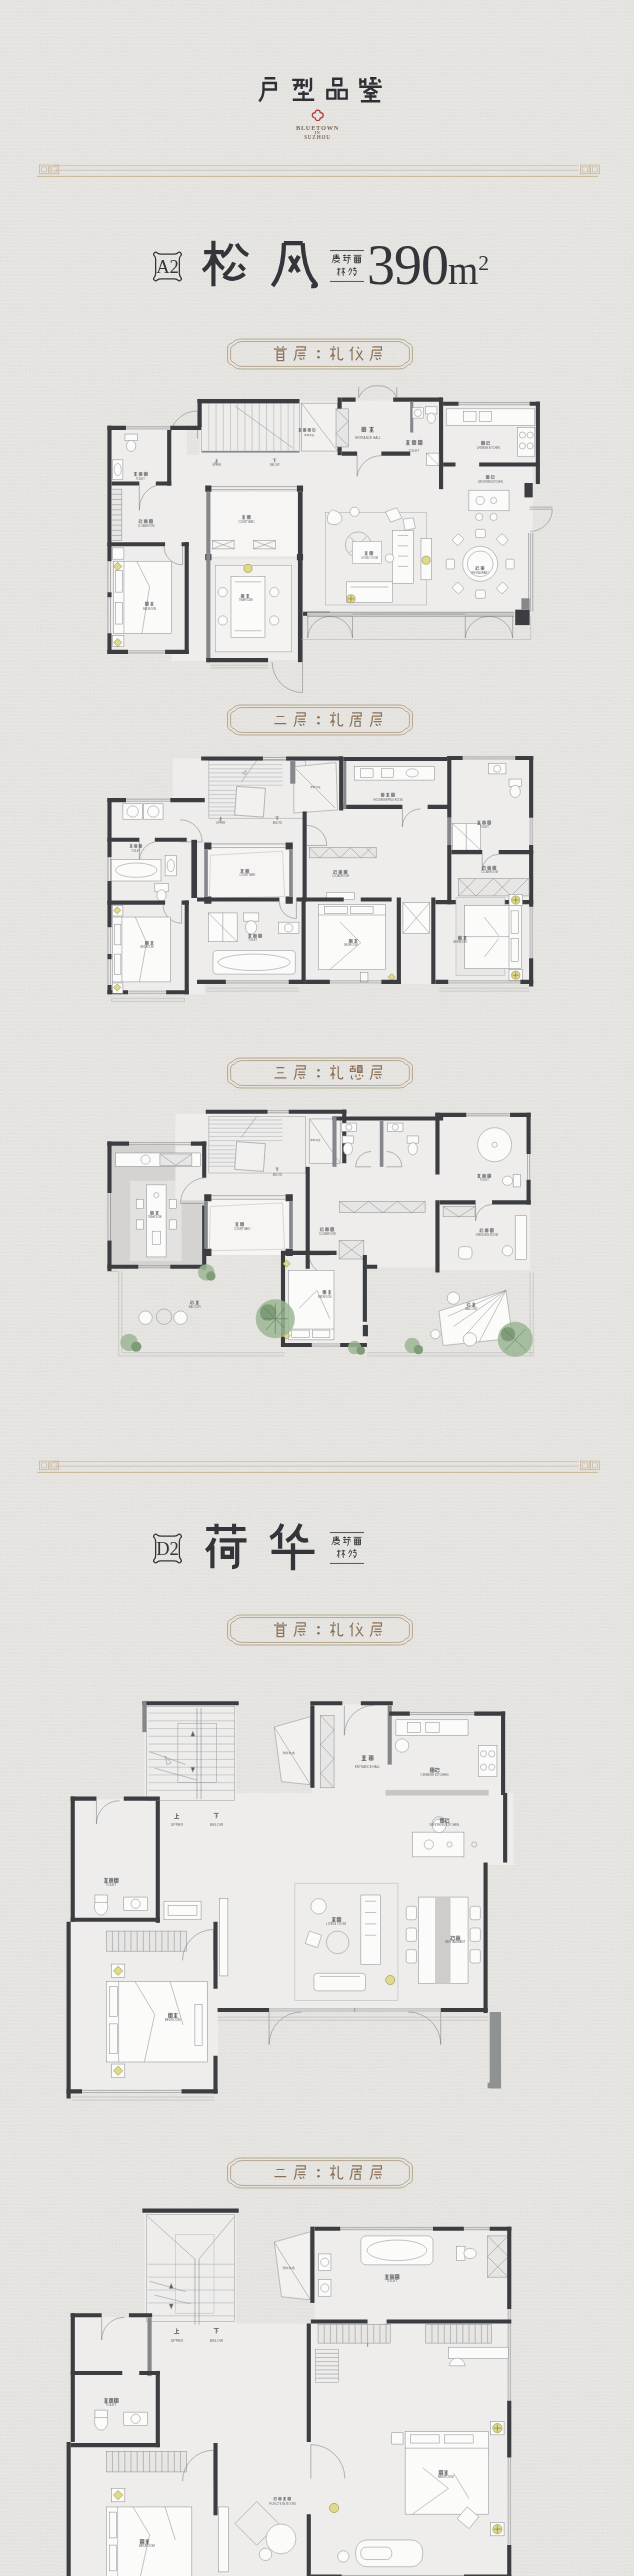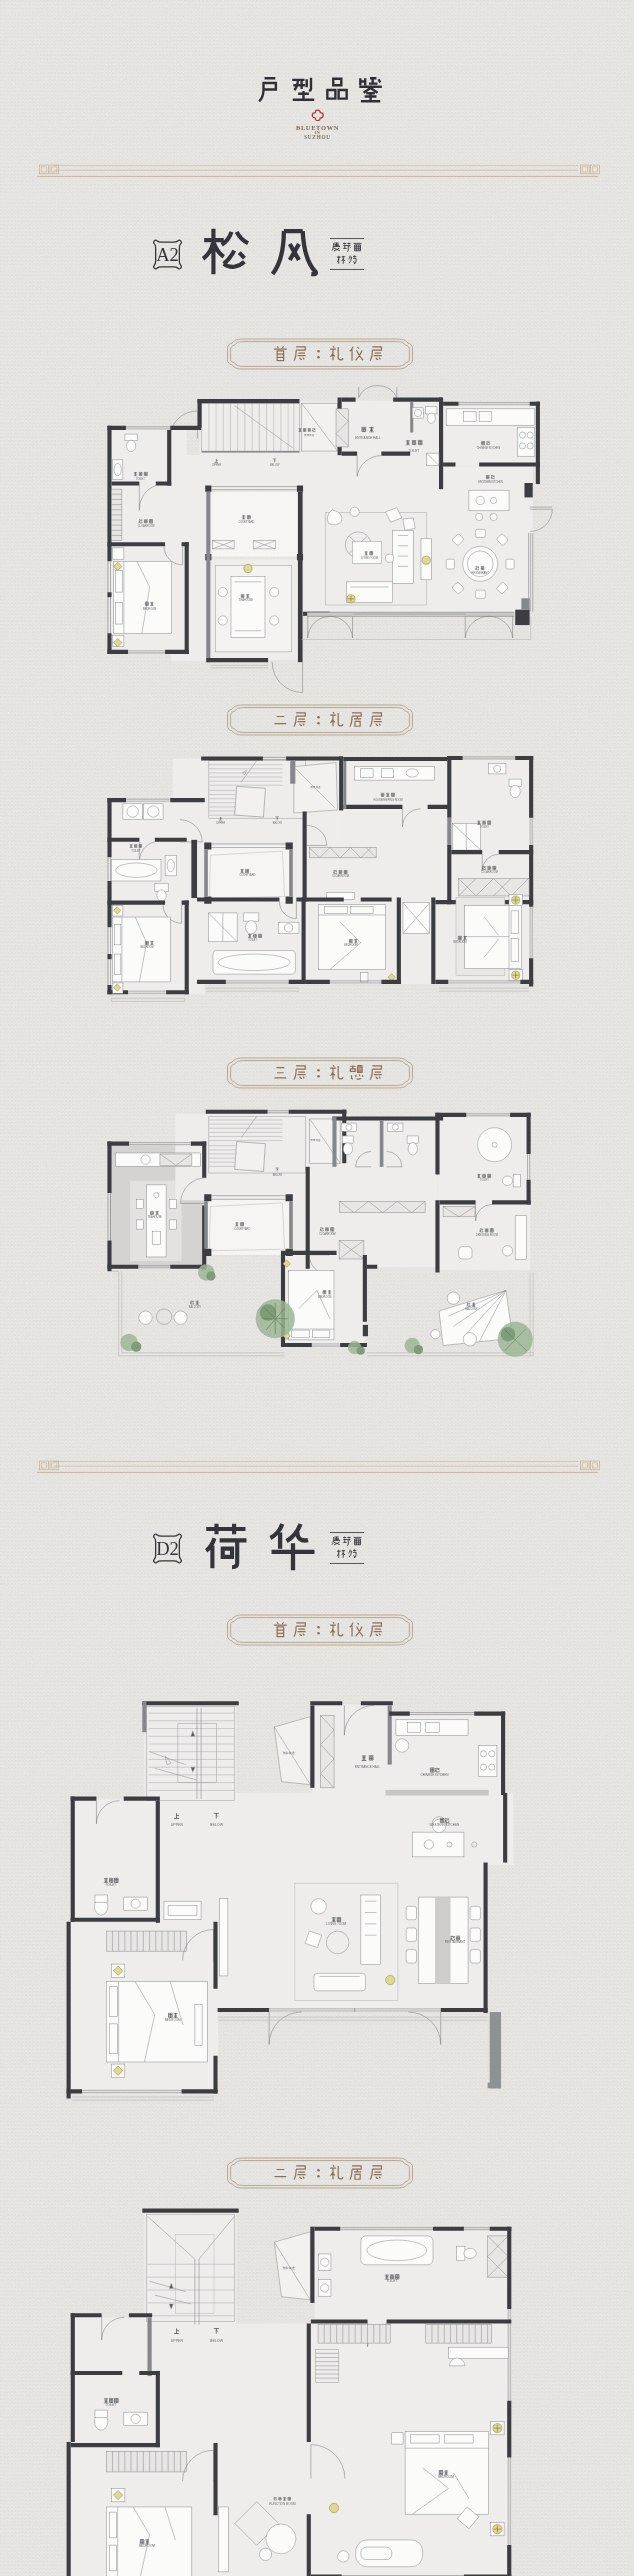--- a/index.html
+++ b/index.html
@@ -154,21 +154,21 @@
 <rect x="80.5" y="7.5" width="10" height="10" stroke-width="1"></rect>
 <rect x="97" y="4" width="17" height="17" stroke-width="1.2"></rect>
 <rect x="100.5" y="7.5" width="10" height="10" stroke-width="1"></rect>
 <rect x="1126" y="4" width="17" height="17" stroke-width="1.2"></rect>
 <rect x="1129.5" y="7.5" width="10" height="10" stroke-width="1"></rect>
 <rect x="1146" y="4" width="17" height="17" stroke-width="1.2"></rect>
 <rect x="1149.5" y="7.5" width="10" height="10" stroke-width="1"></rect>
 </g>
 </svg>
 
-<div class="abs" style="left:0;top:215px;width:635px;height:72px">
+<div class="abs" style="left:0;top:227px;width:635px;height:72px">
 
 <svg class="abs" style="left:151px;top:23px" width="33" height="33" viewBox="0 0 64 64">
 <path d="M20,8 H44 Q49.5,8 51.8,5.8 Q54.8,2.8 57.6,5.6 Q60.4,8.4 57.4,11.4 Q55,13.6 55,19 V45 Q55,50.4 57.4,52.6 Q60.4,55.6 57.6,58.4 Q54.8,61.2 51.8,58.2 Q49.5,56 44,56 H20 Q14.5,56 12.2,58.2 Q9.2,61.2 6.4,58.4 Q3.6,55.6 6.6,52.6 Q9,50.4 9,45 V19 Q9,13.6 6.6,11.4 Q3.6,8.4 6.4,5.6 Q9.2,2.8 12.2,5.8 Q14.5,8 20,8 Z" fill="none" stroke="#33353b" stroke-width="2.5"></path>
 <text x="32" y="44" text-anchor="middle" font-family="Liberation Serif" font-size="36" fill="#33353b">A2</text>
 </svg>
 
 <svg class="abs" style="left:200px;top:7.7px" width="124" height="57" viewBox="0 0 240 110">
 <g color="#33353b" stroke-width="8">
 <use href="#song" x="0" y="5" width="100" height="100"></use>
 <use href="#feng" x="128" y="5" width="104" height="104"></use>
@@ -179,20 +179,21 @@
 <path d="M0,1 H66 M0,61 H66" stroke="#33353b" stroke-width="1.6"></path>
 <g color="#33353b" stroke-width="9">
 <use href="#jn1" x="2" y="8" width="19" height="19"></use>
 <use href="#zh2" x="23" y="8" width="19" height="19"></use>
 <use href="#mian" x="44" y="8" width="19" height="19"></use>
 <use href="#ji1" x="12" y="33" width="19" height="19"></use>
 <use href="#yue1" x="34" y="33" width="19" height="19"></use>
 </g>
 </svg>
 
+<div class="abs" style="left:367px;top:9.8px;width:155px;font-family:'Liberation Serif',serif;color:#33353b;font-size:56px;letter-spacing:-1px;line-height:1">390<span style="font-size:39px;letter-spacing:0">m</span><span style="font-size:21.6px;vertical-align:14px;">2</span></div>
 </div>
 
 <div class="abs" style="left:0;top:1510px;width:508px;height:72px">
 
 <svg class="abs" style="left:151px;top:21.6px" width="33" height="33" viewBox="0 0 64 64">
 <path d="M20,8 H44 Q49.5,8 51.8,5.8 Q54.8,2.8 57.6,5.6 Q60.4,8.4 57.4,11.4 Q55,13.6 55,19 V45 Q55,50.4 57.4,52.6 Q60.4,55.6 57.6,58.4 Q54.8,61.2 51.8,58.2 Q49.5,56 44,56 H20 Q14.5,56 12.2,58.2 Q9.2,61.2 6.4,58.4 Q3.6,55.6 6.6,52.6 Q9,50.4 9,45 V19 Q9,13.6 6.6,11.4 Q3.6,8.4 6.4,5.6 Q9.2,2.8 12.2,5.8 Q14.5,8 20,8 Z" fill="none" stroke="#33353b" stroke-width="2.5"></path>
 <text x="32" y="44" text-anchor="middle" font-family="Liberation Serif" font-size="36" fill="#33353b">D2</text>
 </svg>
 
 <svg class="abs" style="left:200px;top:6.7px" width="124" height="57" viewBox="0 0 240 110">

